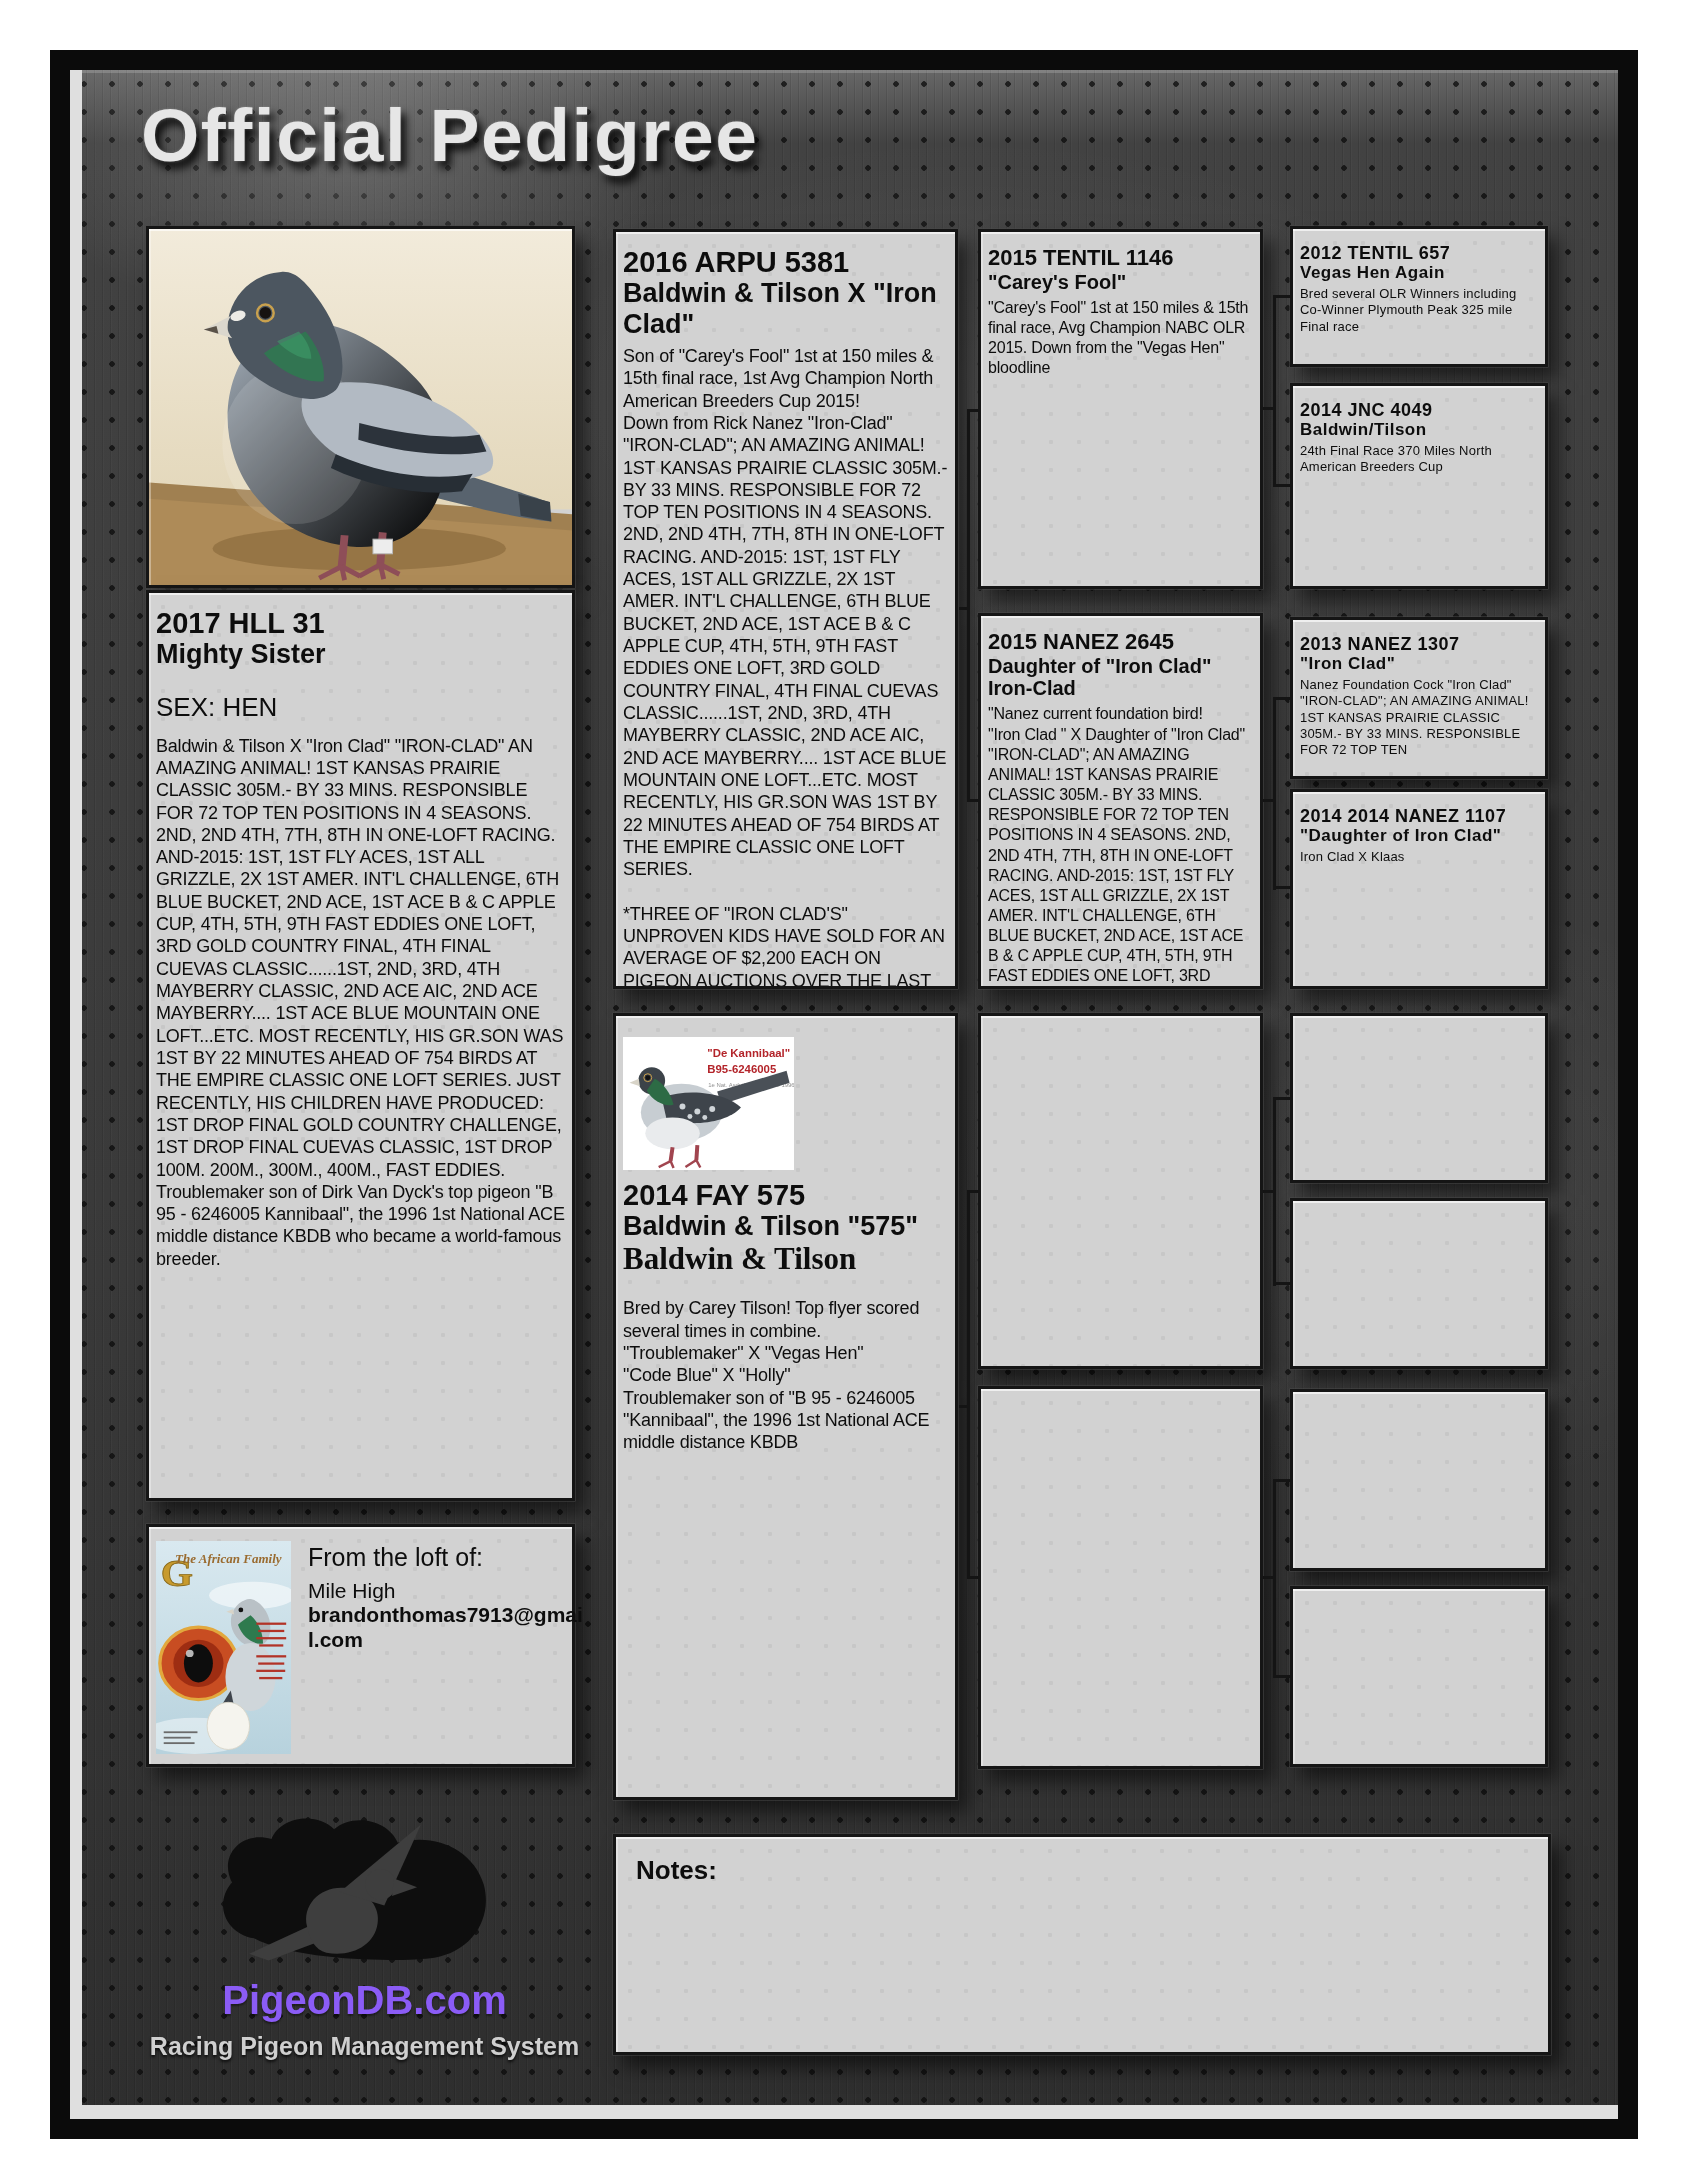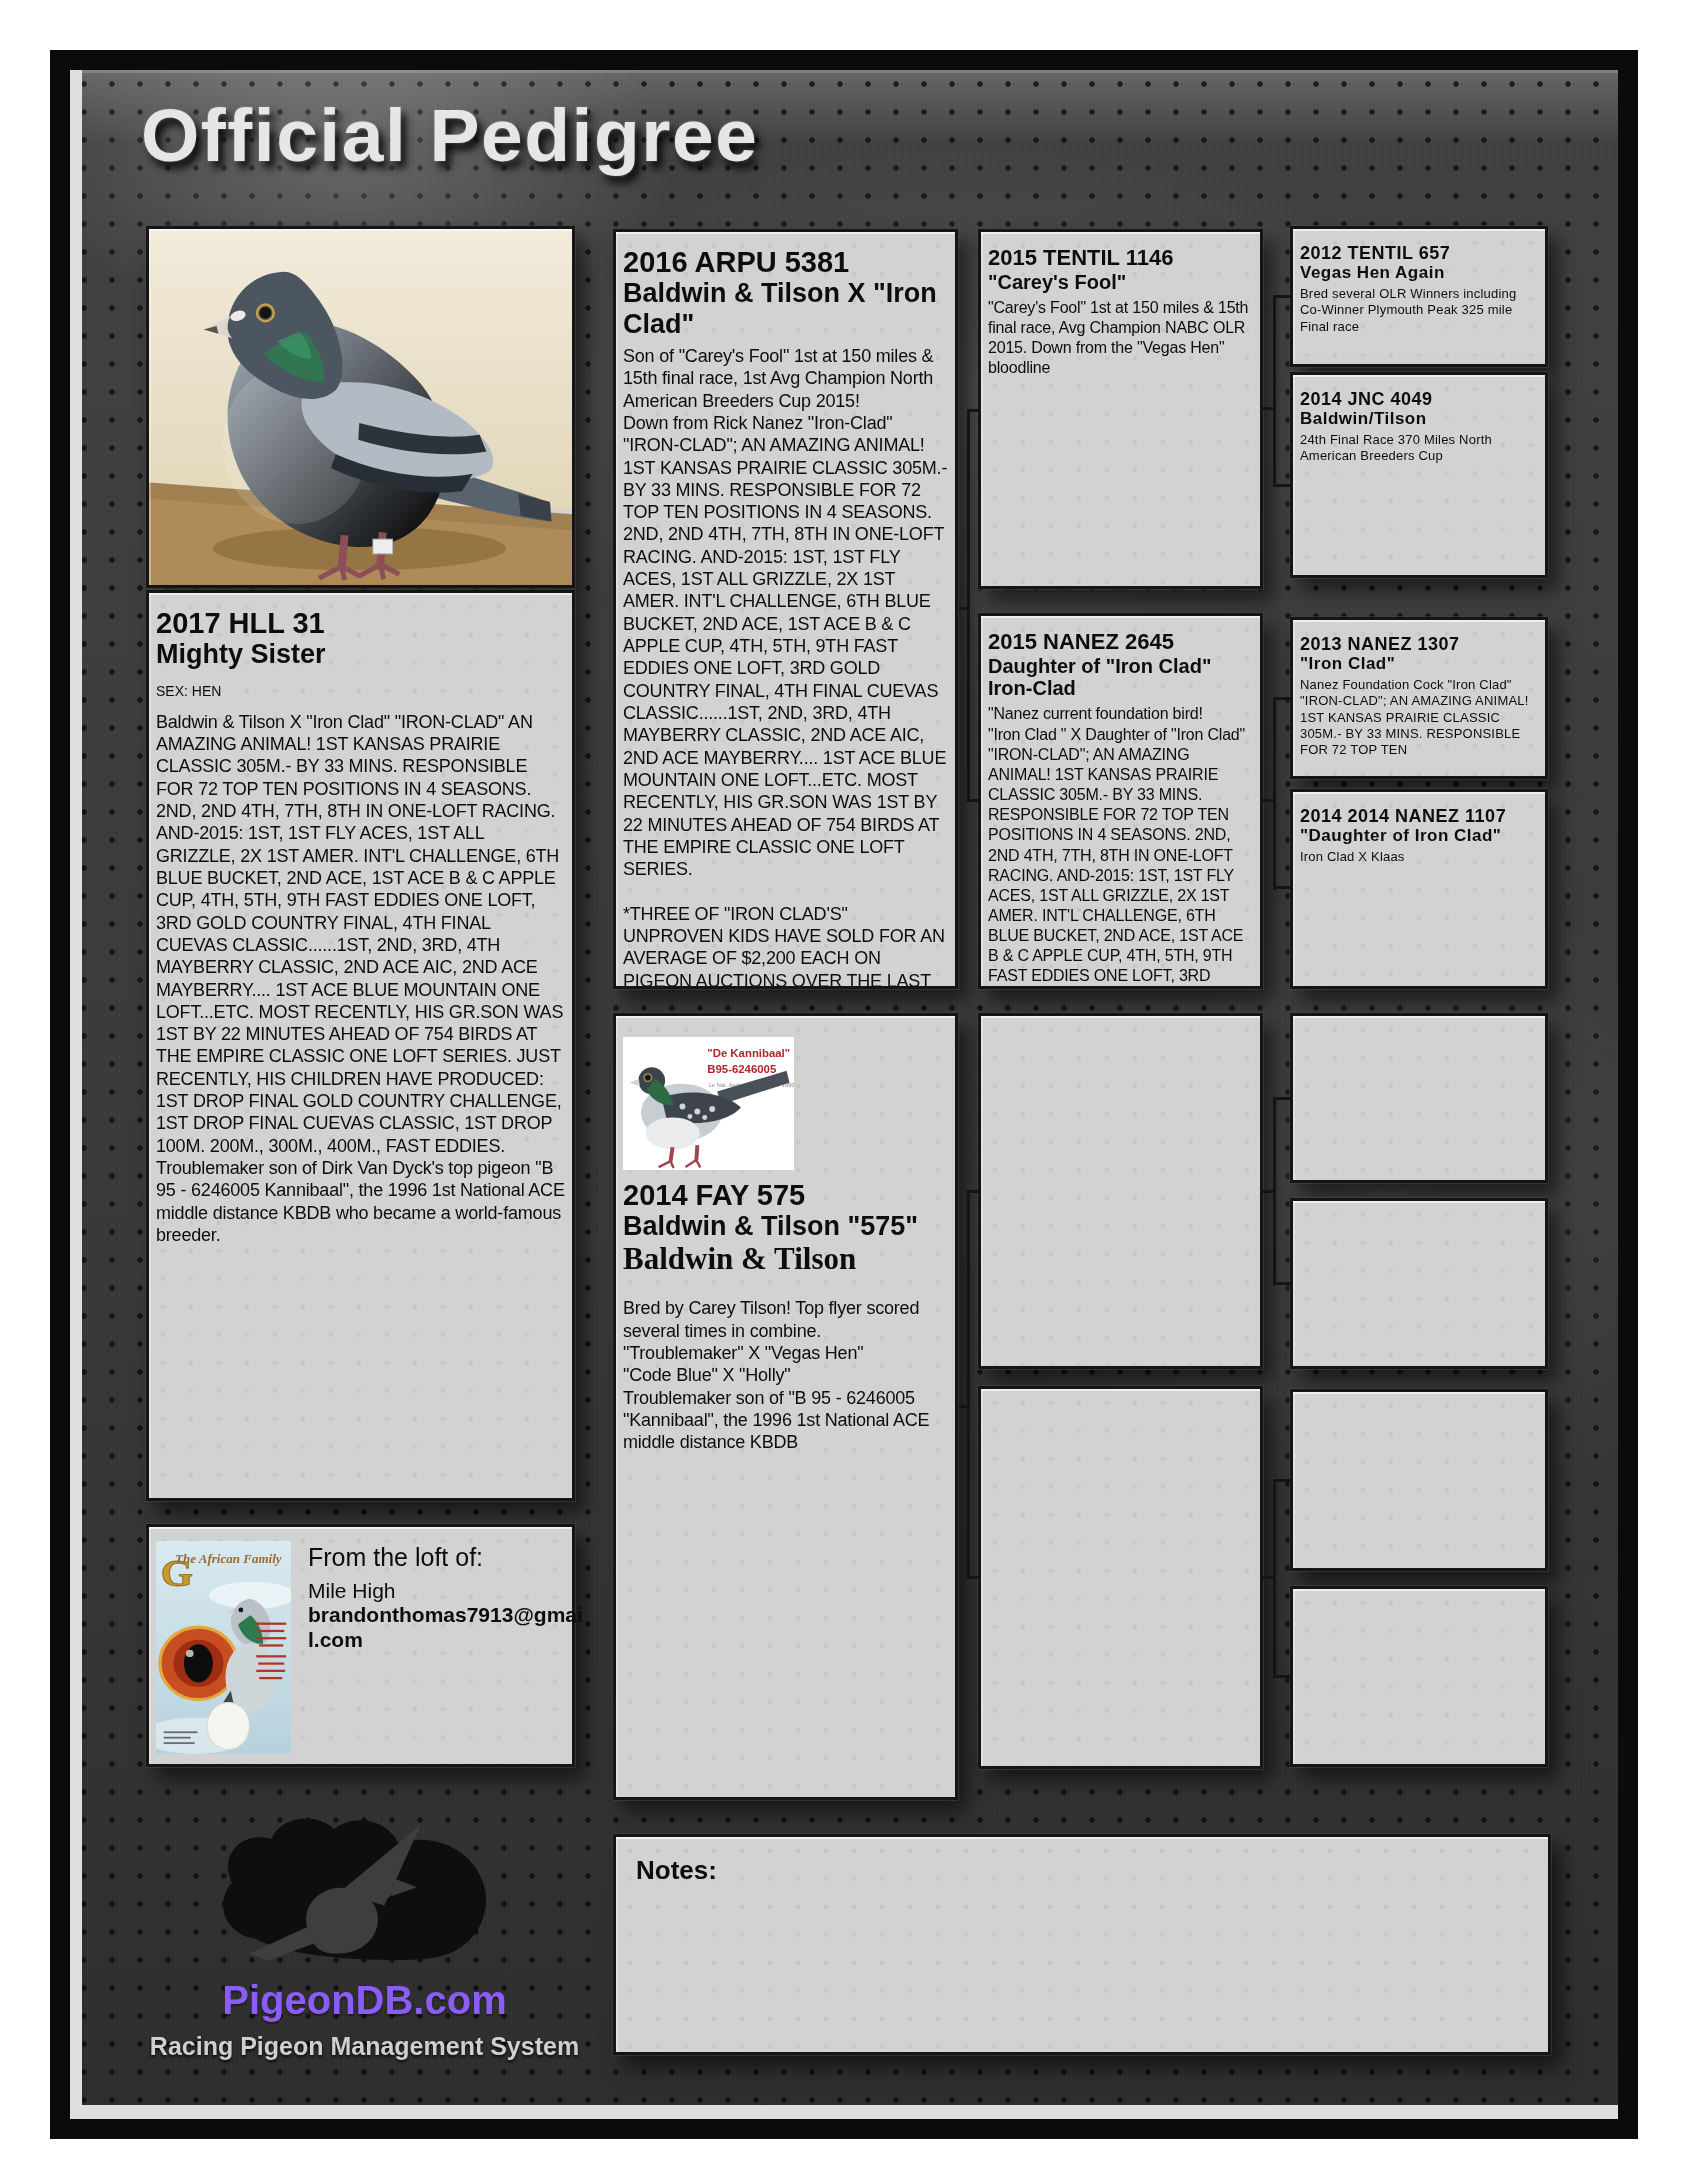--- a/index.html
+++ b/index.html
@@ -24,21 +24,21 @@
   
   .panel{position:absolute;box-sizing:border-box;background-color:#d2d2d2;
     background-image:radial-gradient(circle, rgba(0,0,0,0.05) 2px, transparent 2.5px);
     background-size:28px 28px;border:3px solid #151515;
     box-shadow:0 0 0 0.5px #4a4a4a, 10px 12px 18px rgba(0,0,0,0.55);}
   .panel::before{content:'';position:absolute;inset:0;pointer-events:none;
     box-shadow:inset 0 2px 0 rgba(255,255,255,0.65), inset 2px 0 0 rgba(255,255,255,0.35);}
   .pad{padding:14px 7px;}
   .id-line{font-size:29px;font-weight:bold;line-height:1.12;}
   .name-line{font-size:27px;font-weight:bold;line-height:1.12;white-space:pre-line;}
-  .sex-line{font-size:14px;margin-top:13px;line-height:1.15;}
+  .sex-line{font-size:26px;margin-top:23px;line-height:1.15;}
   .body-text{font-size:18px;line-height:1.24;letter-spacing:-0.2px;margin-top:12px;white-space:pre-line;}
   .gp .id-line{font-size:22px;}
   .gp .name-line{font-size:20px;}
   .gp .body-text{font-size:16px;line-height:1.26;margin-top:5px;}
   .gg .id-line{font-size:18px;letter-spacing:0.5px;}
   .gg .name-line{font-size:17px;letter-spacing:0.5px;}
   .gg .body-text{font-size:13px;line-height:1.25;letter-spacing:0.2px;margin-top:4px;}
   .notes-label{font-size:26px;font-weight:bold;}
   
   .photo-panel{padding:0;}
@@ -256,21 +256,21 @@
 
   <div class="panel" style="left:978px;top:1013px;width:285px;height:356px;"></div>
   <div class="panel" style="left:978px;top:1386px;width:285px;height:383px;"></div>
 
   <div class="panel pad gg" style="left:1290px;top:226px;width:258px;height:141px;overflow:hidden;">
     <div class="id-line">2012 TENTIL 657</div>
     <div class="name-line">Vegas Hen Again</div>
     <div class="body-text">Bred several OLR Winners including Co-Winner Plymouth Peak 325 mile Final race</div>
   </div>
 
-  <div class="panel pad gg" style="left:1290px;top:372px;width:258px;height:206px;overflow:hidden;">
+  <div class="panel pad gg" style="left:1290px;top:383px;width:258px;height:206px;overflow:hidden;">
     <div class="id-line">2014 JNC 4049</div>
     <div class="name-line">Baldwin/Tilson</div>
     <div class="body-text">24th Final Race 370 Miles North American Breeders Cup</div>
   </div>
 
   <div class="panel pad gg" style="left:1290px;top:617px;width:258px;height:162px;overflow:hidden;">
     <div class="id-line">2013 NANEZ 1307</div>
     <div class="name-line">"Iron Clad"</div>
     <div class="body-text">Nanez Foundation Cock "Iron Clad" "IRON-CLAD"; AN AMAZING ANIMAL! 1ST KANSAS PRAIRIE CLASSIC 305M.- BY 33 MINS. RESPONSIBLE FOR 72 TOP TEN</div>
   </div>

